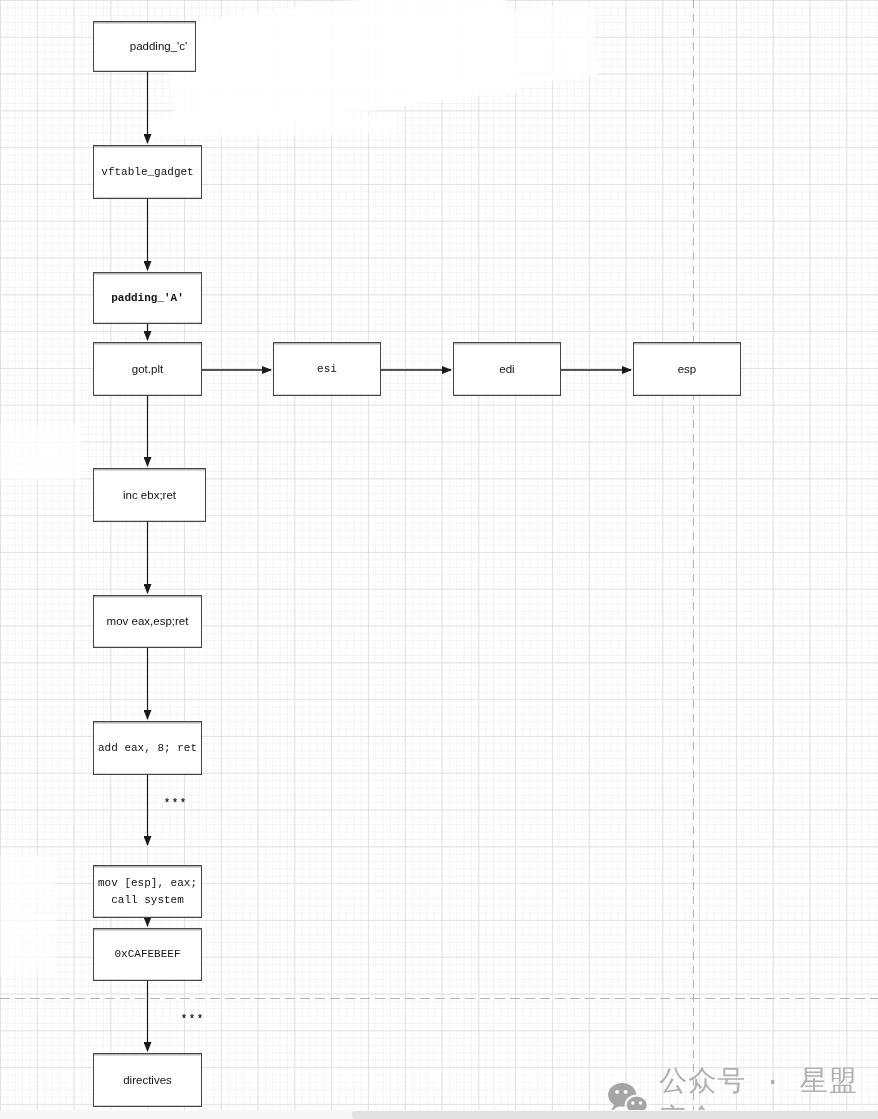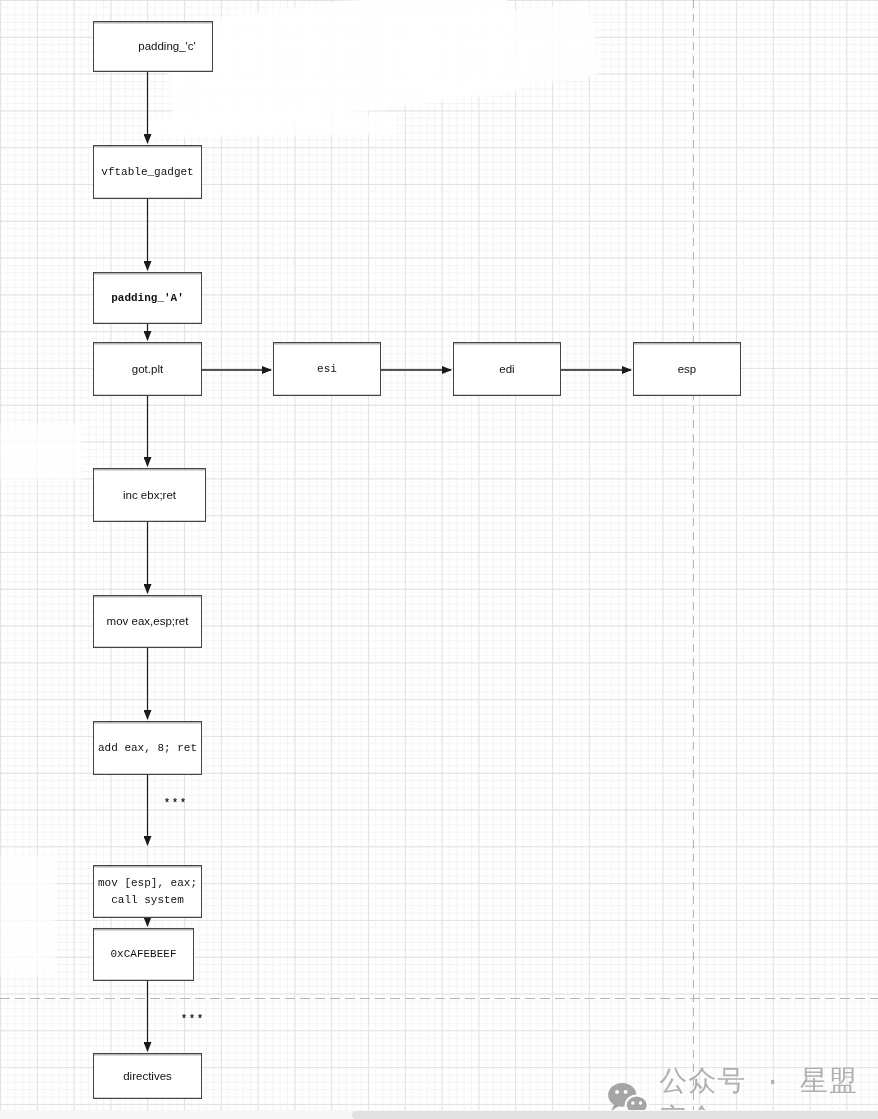--- a/index.html
+++ b/index.html
@@ -36,33 +36,33 @@
     position:absolute; z-index:3; box-sizing:border-box;
     background:var(--node-fill);
     border:1px solid var(--node-border);
     box-shadow: inset 0 1.5px 0 rgba(140,140,140,.65), inset 0 -1px 0 rgba(140,140,140,.4);
     display:flex; align-items:center; justify-content:center;
     text-align:center; color:var(--text); font-size:11.5px;
     white-space:pre-line; line-height:17px;
   }
   .mono{font-family:"Liberation Mono","DejaVu Sans Mono",monospace; font-size:11px;}
 
-  .n1 {left:93px;  top:21px;   width:120px; height:51px;padding-left:28px;}
+  .n1 {left:93px;  top:21px;   width:103px; height:51px;padding-left:28px;}
   .n2 {left:93px;  top:145px;  width:109px; height:54px;}
   .n3 {left:93px;  top:272px;  width:109px; height:52px;font-weight:bold;}
   .n4 {left:93px;  top:342px;  width:109px; height:54px;}
   .n-esi{left:273px; top:342px; width:108px; height:54px;}
   .n-edi{left:453px; top:342px; width:108px; height:54px;}
   .n-esp{left:633px; top:342px; width:108px; height:54px;text-align:right;}
   .n5 {left:93px;  top:468px;  width:113px; height:54px;}
   .n6 {left:93px;  top:595px;  width:109px; height:53px;}
   .n7 {left:93px;  top:721px;  width:109px; height:54px;}
   .n8 {left:93px;  top:847px;  width:109px; height:53px;margin-top:18px;}
-  .n9 {left:93px;  top:928px;  width:101px; height:53px;}
-  .n10{left:93px;  top:1053px; width:109px; height:46px;}
+  .n9 {left:93px;  top:928px;  width:109px; height:53px;}
+  .n10{left:93px;  top:1053px; width:109px; height:54px;}
 
   .ellipsis{
     position:absolute; z-index:4; color:#1a1a1a;
     font-family:"Liberation Mono","DejaVu Sans Mono",monospace;
     font-size:10px; font-weight:bold; letter-spacing:2px; line-height:10px;
   }
   .e1{left:164px; top:799px;}
   .e2{left:181px; top:1015px;}
 
   .watermark{

